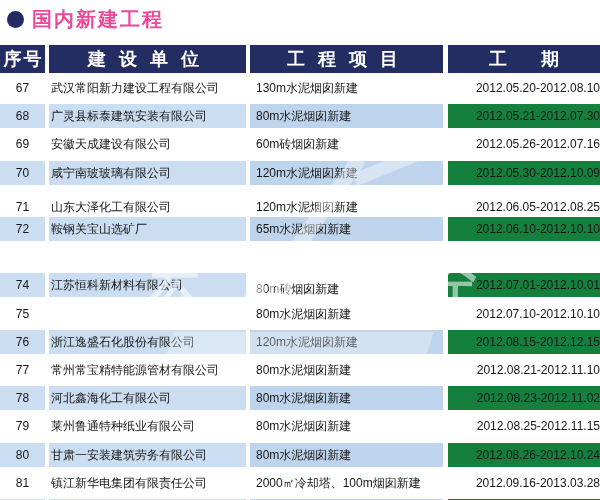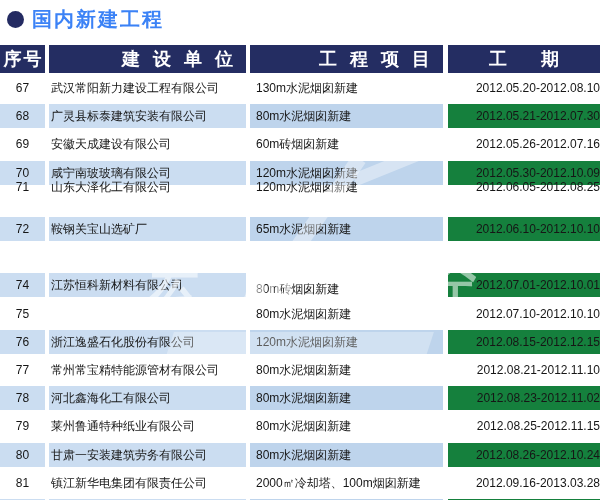--- a/index.html
+++ b/index.html
@@ -4,36 +4,36 @@
 <style>
   html,body{margin:0;padding:0;}
   body{
     width:600px;height:500px;overflow:hidden;background:#fff;
     font-family:"Liberation Sans","DejaVu Sans",sans-serif;
   }
   .stage{position:relative;width:600px;height:500px;background:#fff;overflow:hidden;}
 
   
   .bullet{position:absolute;left:7px;top:11px;width:17px;height:17px;border-radius:50%;background:#242b62;}
-  .title{position:absolute;left:32px;top:6px;font-size:20px;font-weight:bold;color:#3b82f6;letter-spacing:2px;white-space:nowrap;}
+  .title{position:absolute;left:32px;top:6px;font-size:20px;font-weight:bold;color:#ec4899;letter-spacing:2px;white-space:nowrap;}
 
   
   .c1{left:0;width:45px;}
   .c2{left:49px;width:197px;}
   .c3{left:250px;width:193px;}
   .c4{left:448px;width:152px;}
 
   
   .hdr{
     position:absolute;top:45px;height:28px;background:#242d62;color:#ffffff;
     font-weight:bold;font-size:18px;line-height:28px;text-align:center;
     box-sizing:border-box;white-space:nowrap;
   }
   .ls-sm{letter-spacing:2px;padding-left:2px;}
-  .ls-wide{letter-spacing:13px;padding-left:5px;text-align:right;}
+  .ls-wide{letter-spacing:13px;padding-left:5px;}
   .ls-xwide{letter-spacing:34px;padding-left:34px;}
 
   
   .row{position:absolute;left:0;width:600px;height:24px;}
   .cell{
     position:absolute;top:0;height:24px;line-height:24px;font-size:12px;color:#161616;
     white-space:nowrap;box-sizing:border-box;overflow:hidden;
   }
   .cell.c1{text-align:center;}
   .cell.c2{padding-left:2px;}
@@ -84,21 +84,21 @@
         <span class="cell c2">安徽天成建设有限公司</span>
         <span class="cell c3">60m砖烟囱新建</span>
         <span class="cell c4">2012.05.26-2012.07.16</span>
       </div>
       <div class="row striped" style="top: 160.6px;">
         <span class="cell c1">70</span>
         <span class="cell c2">咸宁南玻玻璃有限公司</span>
         <span class="cell c3">120m水泥烟囱新建</span>
         <span class="cell c4">2012.05.30-2012.10.09</span>
       </div>
-      <div class="row" style="top: 175px;">
+      <div class="row" style="top: 195px;">
         <span class="cell c1">71</span>
         <span class="cell c2">山东大泽化工有限公司</span>
         <span class="cell c3">120m水泥烟囱新建</span>
         <span class="cell c4">2012.06.05-2012.08.25</span>
       </div>
       <div class="row striped" style="top: 217px; padding-left: 11px;">
         <span class="cell c1">72</span>
         <span class="cell c2">鞍钢关宝山选矿厂</span>
         <span class="cell c3">65m水泥烟囱新建</span>
         <span class="cell c4">2012.06.10-2012.10.10</span>

